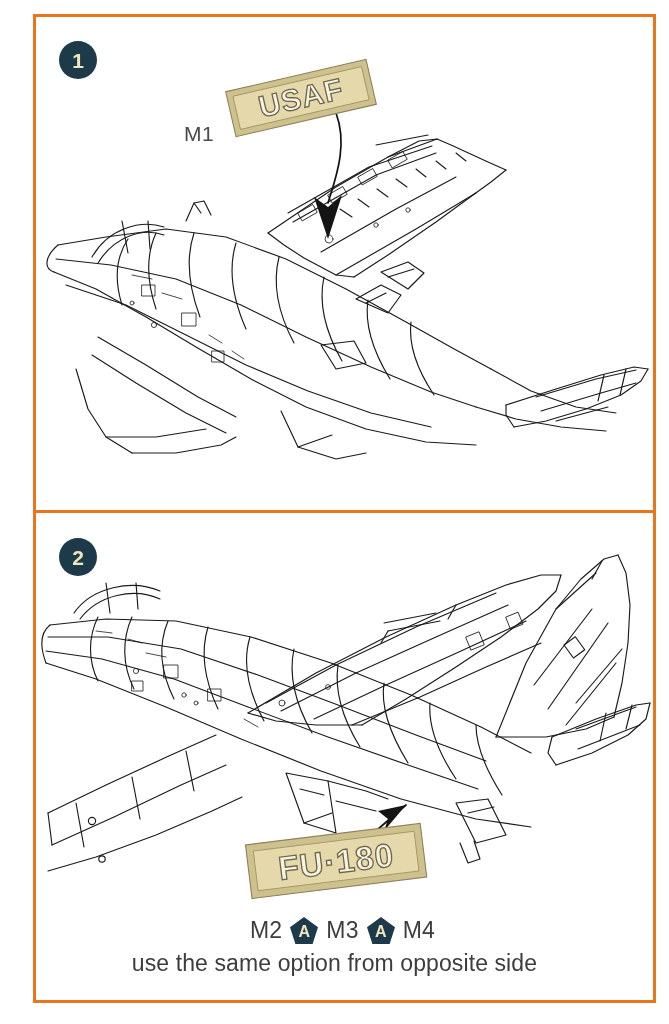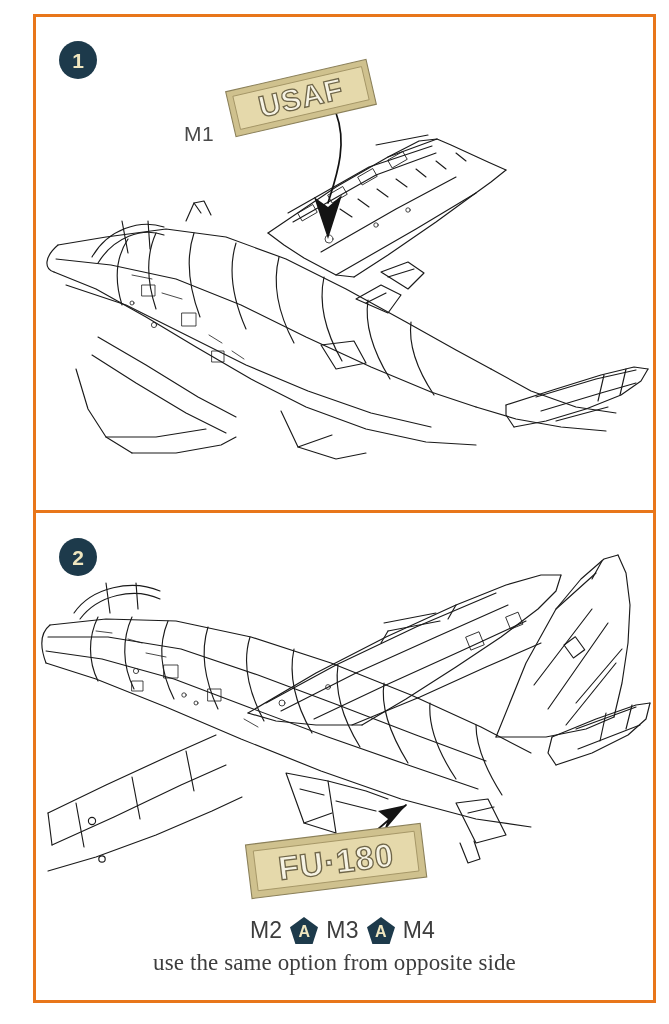--- a/index.html
+++ b/index.html
@@ -131,21 +131,21 @@
     box-sizing: border-box;
   }
 
   #footer-note {
     position: absolute;
     left: 0;
     top: 950px;
     width: 669px;
     text-align: center;
     z-index: 8;
-    font-family: Liberation Serif, serif;
+    font-family: Liberation Sans, sans-serif;
     font-size: 23px;
     color: #3d3d3d;
     letter-spacing: 0.1px;
   }
 
   .ln { fill: none; stroke: #1a1a1a; stroke-width: 1.15; stroke-linejoin: round; stroke-linecap: round; }
   .ln-t { fill: none; stroke: #1a1a1a; stroke-width: 0.8; stroke-linejoin: round; stroke-linecap: round; }
   .ln-b { fill: none; stroke: #111; stroke-width: 1.7; stroke-linejoin: round; stroke-linecap: round; }
   .fillblk { fill: #141414; stroke: none; }
 </style>

